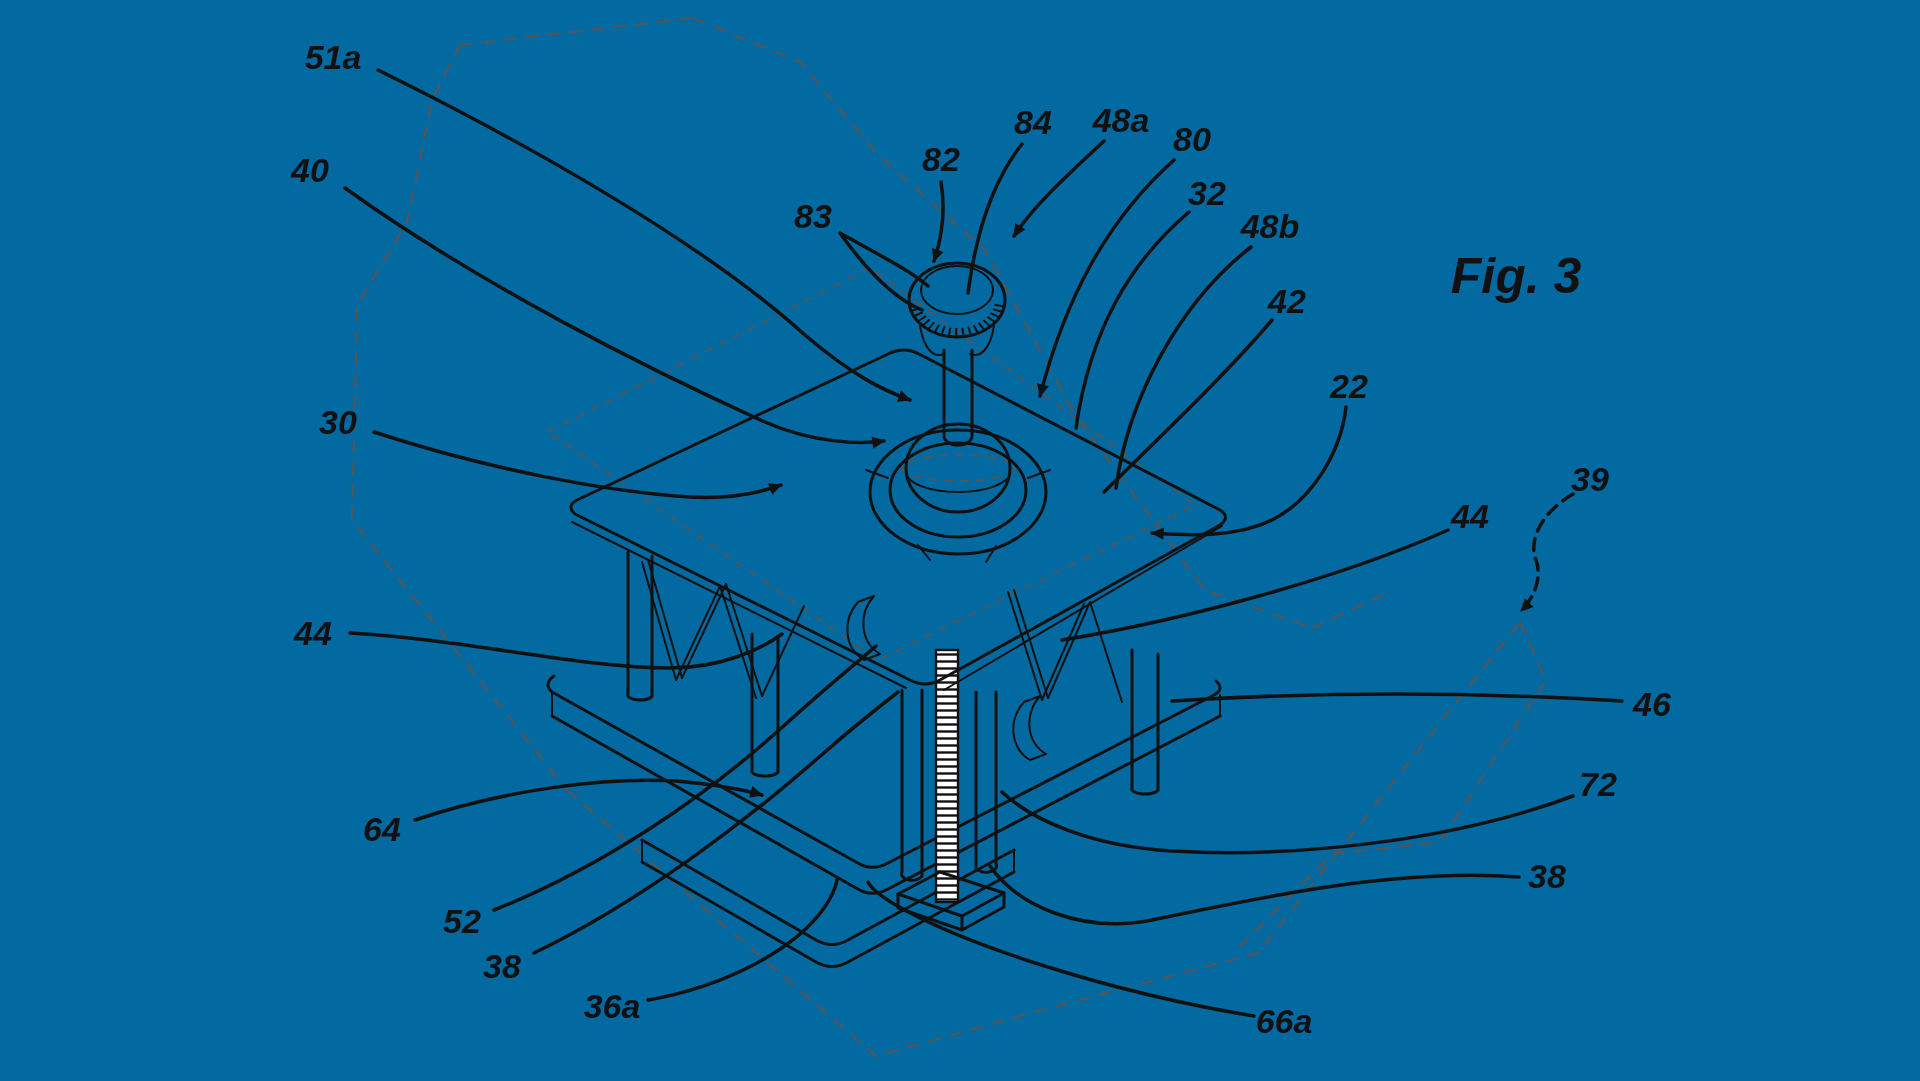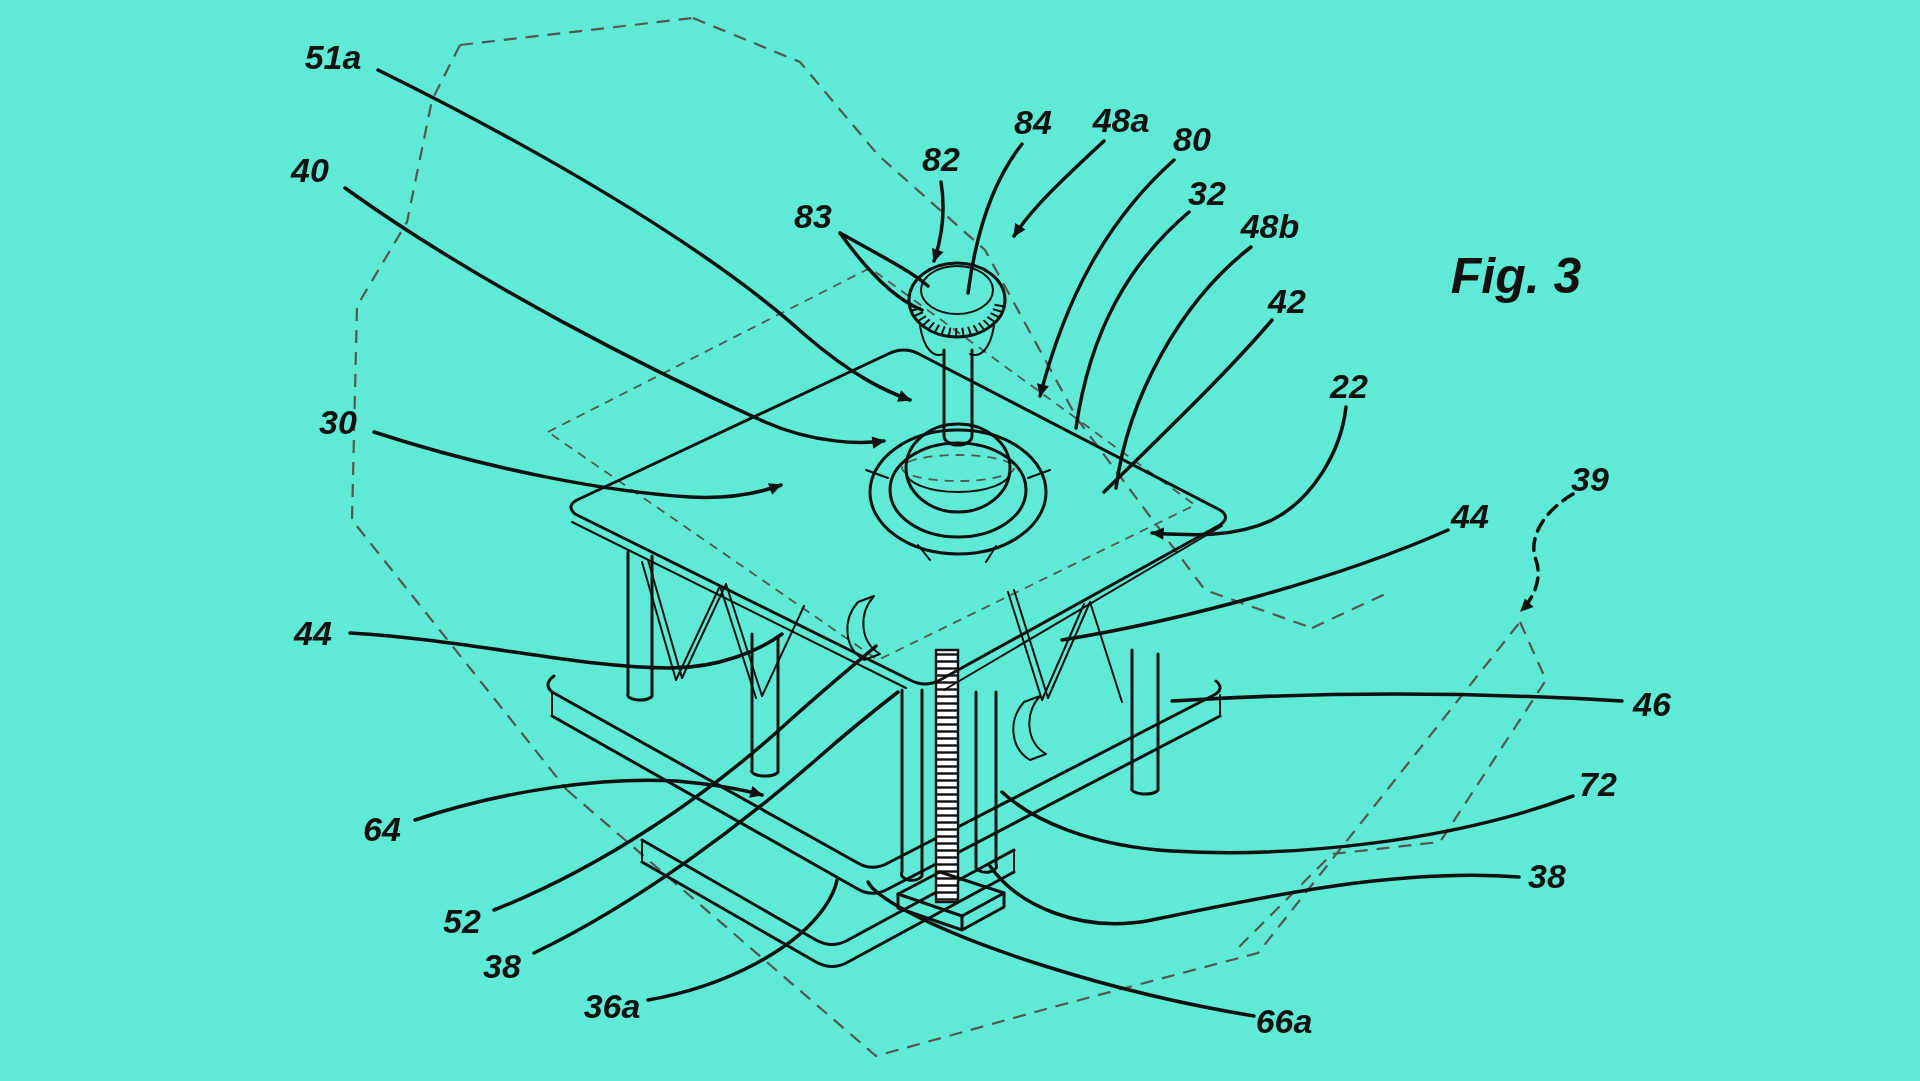--- a/index.html
+++ b/index.html
@@ -1,16 +1,16 @@
 <!DOCTYPE html>
 <html><head>
 <meta charset="utf-8">
 <style>
   html,body{margin:0;padding:0;background:#ffffff;}
-  .stage{position:relative;width:1920px;height:1081px;background:#5eead4;overflow:hidden;}
+  .stage{position:relative;width:1920px;height:1081px;background:#0369a1;overflow:hidden;}
   svg{display:block;}
   .mech{stroke:#111111;fill:none;stroke-width:3;stroke-linecap:round;stroke-linejoin:round;}
   .mech-thin{stroke:#111111;fill:none;stroke-width:2;stroke-linecap:round;}
   .phantom{stroke:#555555;fill:none;stroke-width:2.2;stroke-dasharray:13 9;stroke-linejoin:round;}
   .phantom-fine{stroke:#555555;fill:none;stroke-width:1.8;stroke-dasharray:9 7;}
   .leader{stroke:#111111;fill:none;stroke-width:3.5;stroke-linecap:round;}
   .leader.dashed{stroke-dasharray:12 8;}
   .ref-label{font-family:"Liberation Sans",sans-serif;font-style:italic;font-weight:600;font-size:34px;fill:#111111;}
   .fig-title{font-family:"Liberation Sans",sans-serif;font-style:italic;font-weight:600;font-size:50px;fill:#111111;}
 </style>

